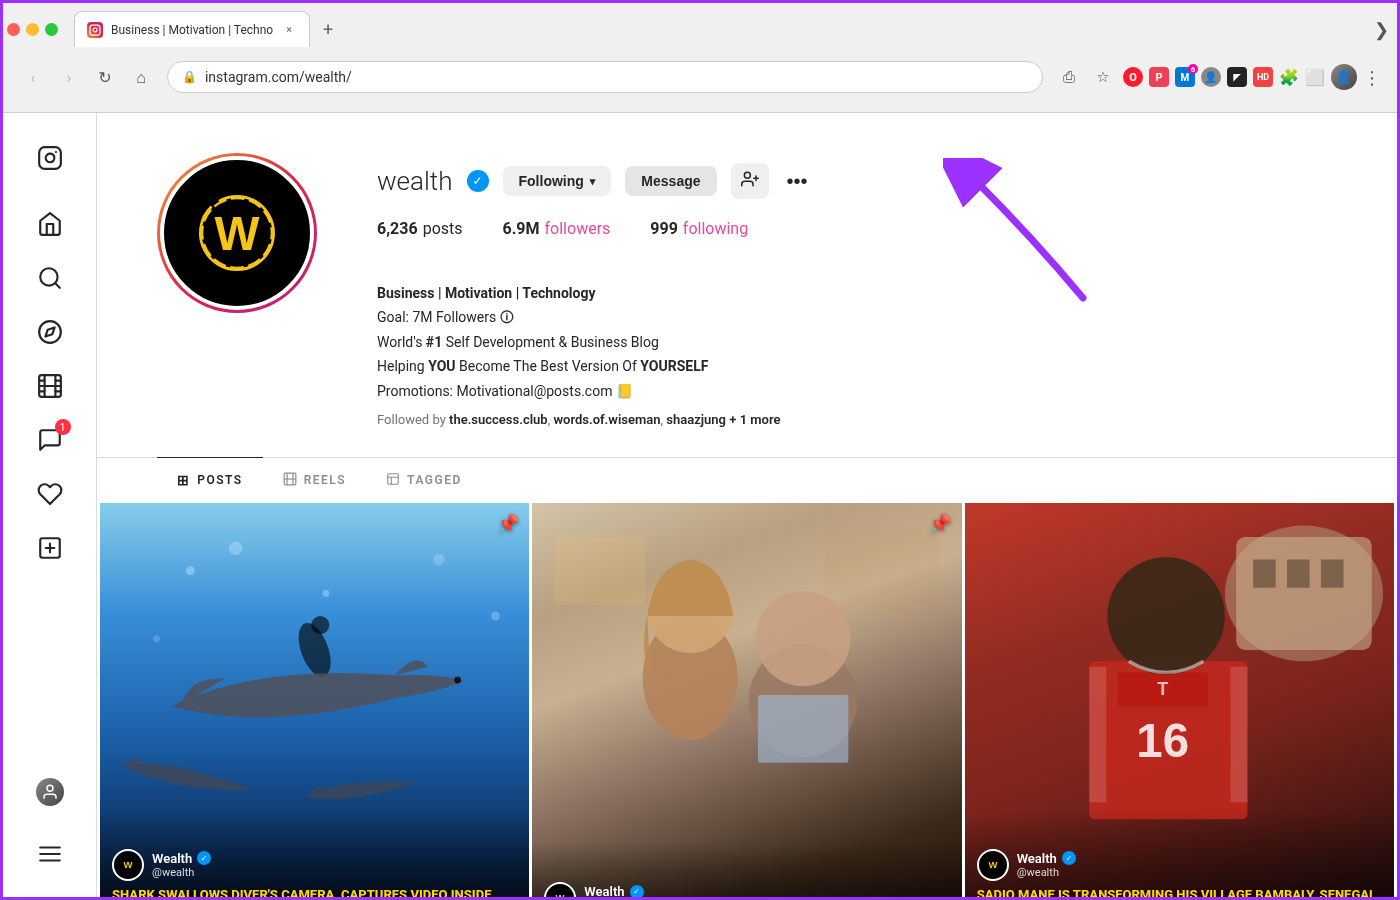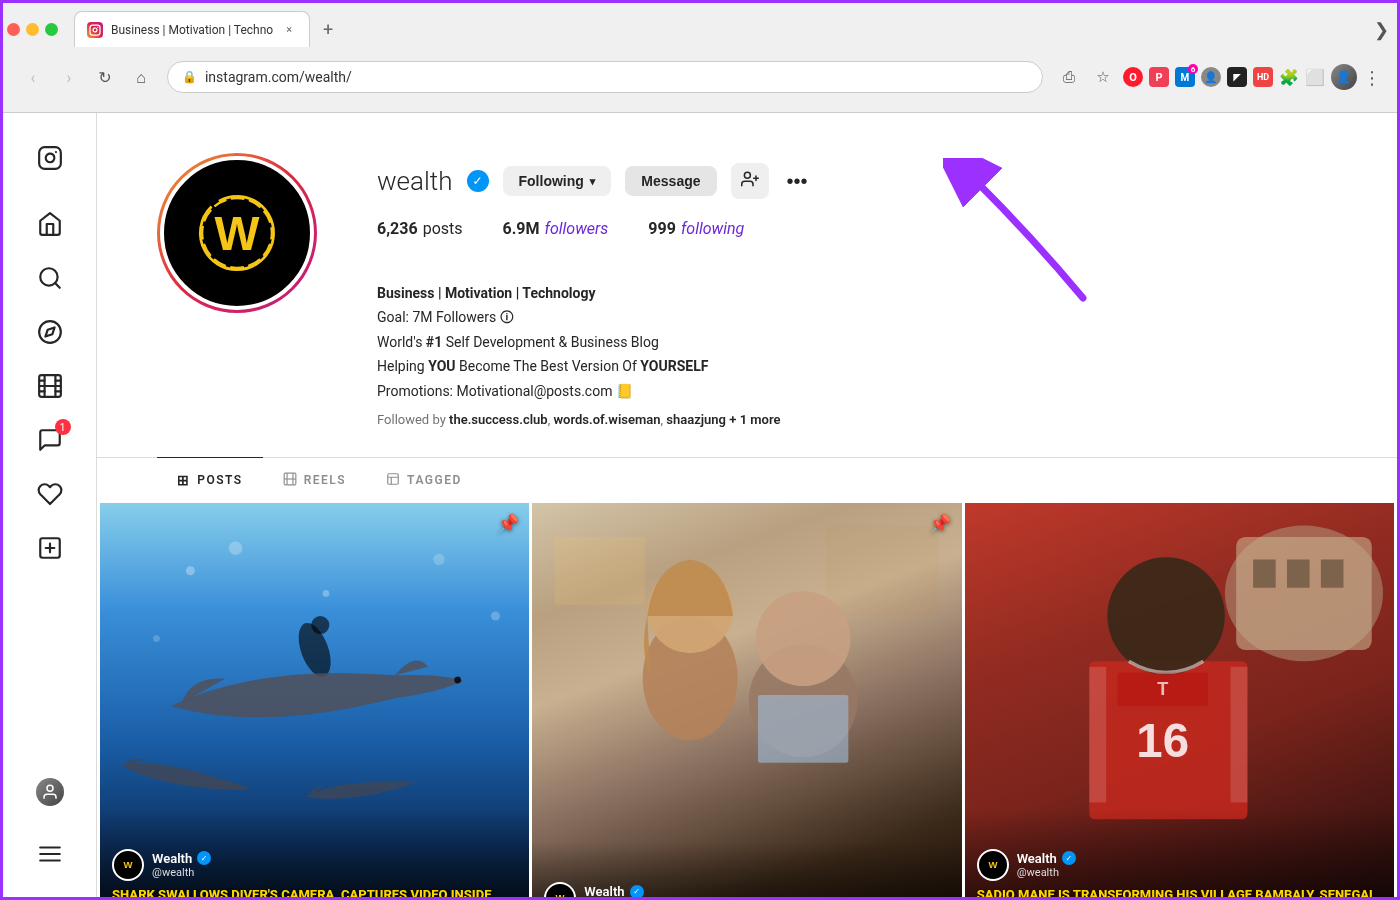--- a/index.html
+++ b/index.html
@@ -377,22 +377,21 @@
       color: #262626;
     }
     .stat-count {
       font-weight: 700;
     }
     .stat-label {
       font-weight: 400;
       color: #262626;
     }
     .stat-label.blue-link {
-      color: #6d28d9;
-      font-style: italic;
+      color: #ec4899;
     }
 
     .profile-bio {
       font-size: 14px;
       color: #262626;
       line-height: 1.6;
       margin-top: 44px;
     }
     .profile-bio p { margin-bottom: 2px; }
 

